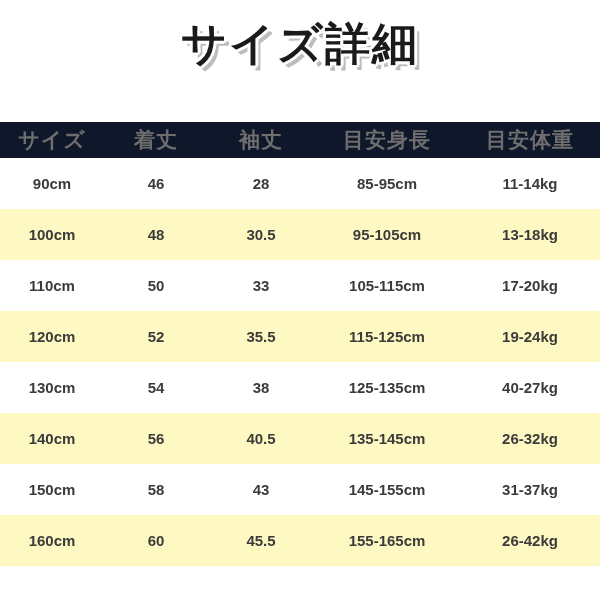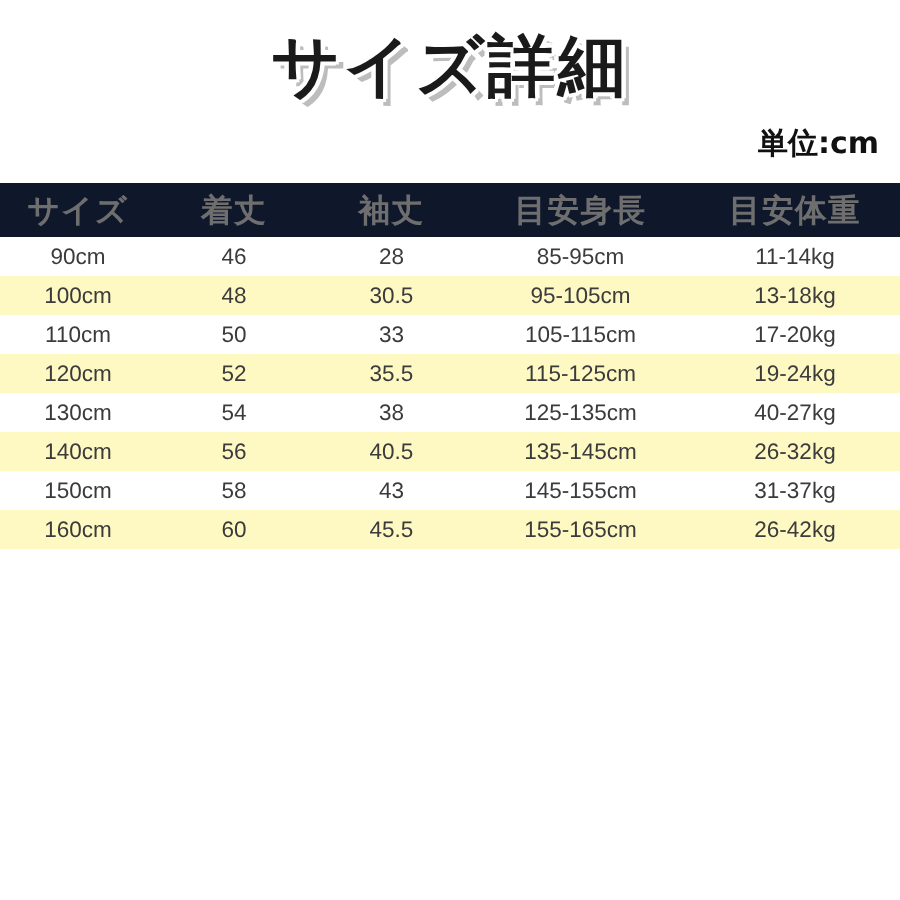--- a/index.html
+++ b/index.html
@@ -70,27 +70,28 @@
     font-family: "DejaVu Sans", sans-serif;
     font-size: 21px;
     font-weight: bold;
     height: 36px;
     padding: 0;
     text-align: center;
     vertical-align: middle;
     letter-spacing: 1px;
   }
   table.size-table tbody td {
-    height: 26px;
+    height: 51px;
     padding: 0;
     text-align: center;
     vertical-align: middle;
     font-size: 15px;
     color: #3b3b3b;
     font-family: "Liberation Sans", sans-serif;
+    font-weight: bold;
   }
   table.size-table tbody tr.odd td {
     background: #ffffff;
   }
   table.size-table tbody tr.even td {
     background: #fef9c3;
   }
   td.col-size, td.col-height {
     font-weight: normal;
   }
@@ -117,21 +118,20 @@
 </style>
 </head>
 <body>
 
 <div class="page">
 
   <div class="title-wrap">
     <span class="title">サイズ詳細</span>
   </div>
 
-  <div class="unit">単位:cm</div>
 
   <table class="size-table">
     <colgroup>
       <col class="c0">
         <col class="c1">
         <col class="c2">
         <col class="c3">
         <col class="c4">
     </colgroup>
     <thead>

